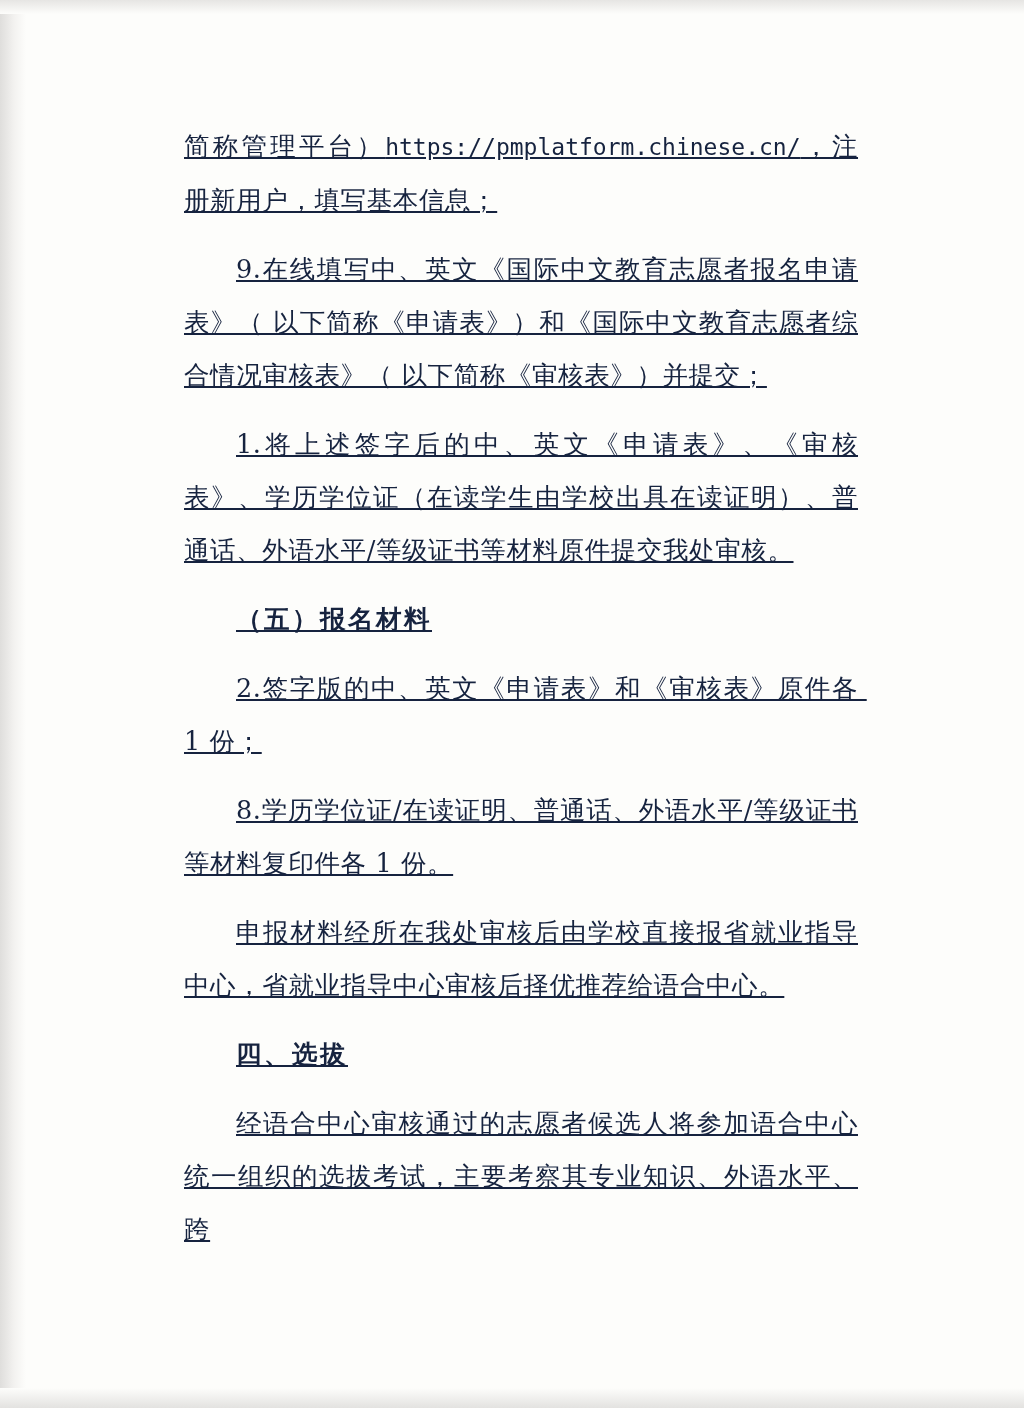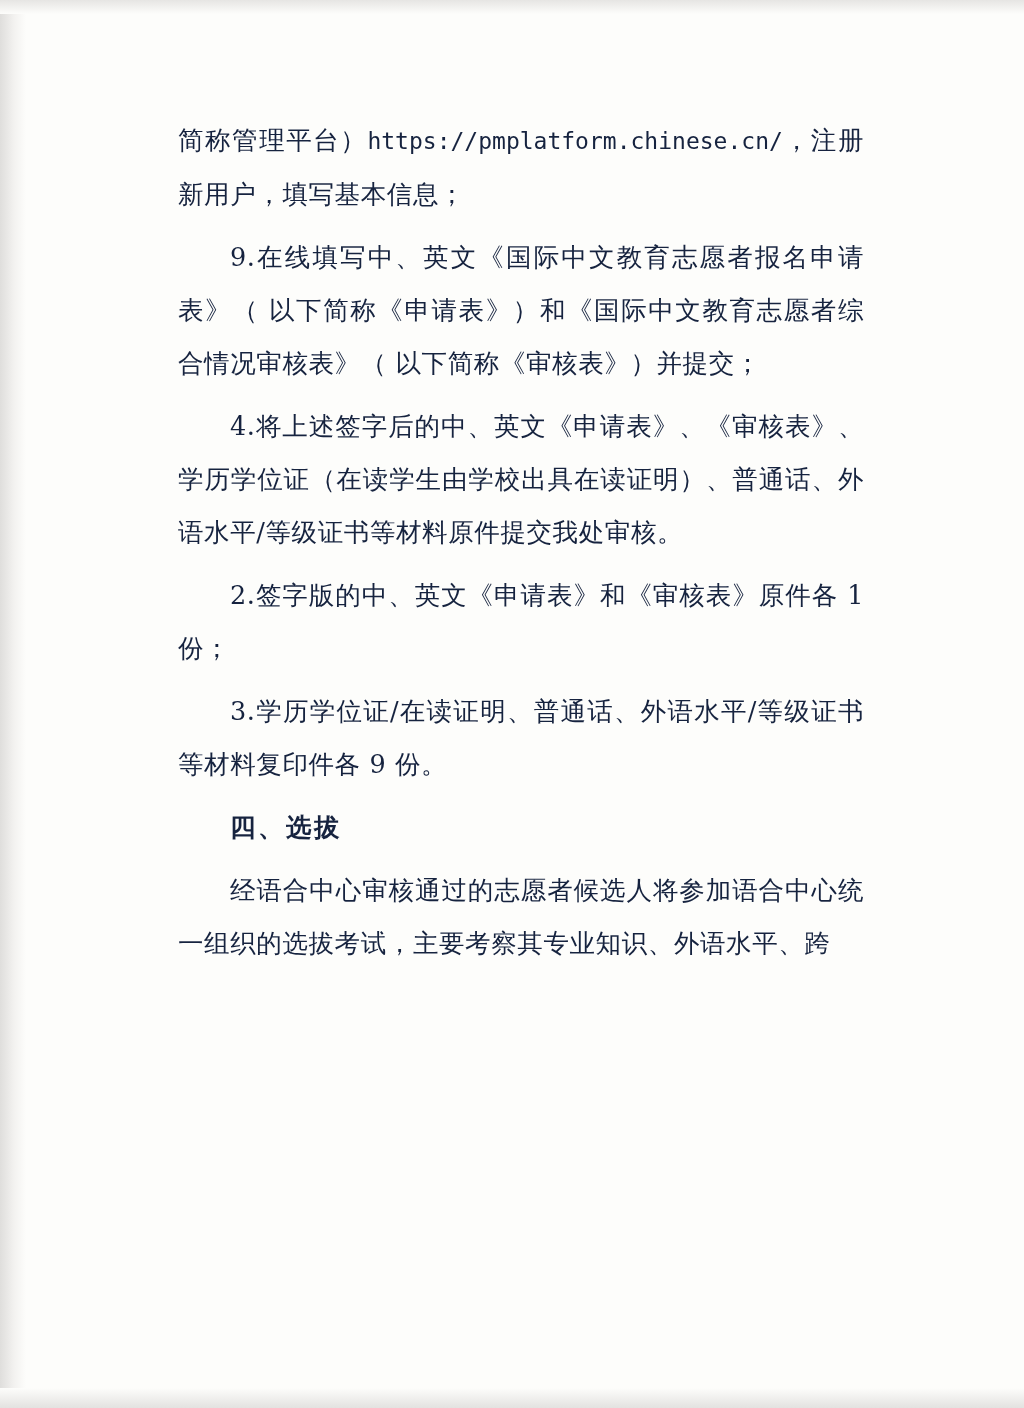--- a/index.html
+++ b/index.html
@@ -42,28 +42,29 @@
     background: linear-gradient(to top, #e3e2e0 0%, #fdfdfb 100%);
     pointer-events: none;
   }
   .content {
     position: absolute;
     left: 168px;
     top: 104px;
     width: 706px;
   }
   p {
-    margin: 10px;
+    margin: 16px;
     color: #16233f;
     font-size: 25.5px;
     line-height: 53px;
     letter-spacing: 0.6px;
     text-align: justify;
     text-justify: inter-ideograph;
     white-space: pre-wrap;
+    text-decoration: underline;
   }
   p.indent {
     text-indent: 52px;
   }
   p.heading {
     font-weight: bold;
     text-indent: 52px;
     letter-spacing: 2.5px;
   }
   .mono {
@@ -76,19 +77,21 @@
 <body>
 
 <div class="page">
   <div class="scan-edge-left"></div>
   <div class="scan-edge-top"></div>
   <div class="scan-edge-bottom"></div>
 
   <div class="content">
     <p class="">简称管理平台）<span class="mono">https://pmplatform.chinese.cn/</span>，注册新用户，填写基本信息；</p>
     <p class="indent">9.在线填写中、英文《国际中文教育志愿者报名申请表》（ 以下简称《申请表》）和《国际中文教育志愿者综合情况审核表》（ 以下简称《审核表》）并提交；</p>
-    <p class="indent">4.将上述签字后的中、英文《申请表》、《审核表》、学历学位证（在读学生由学校出具在读证明）、普通话、外语水平/等级证书等材料原件提交我处审核。</p>
+    <p class="indent">1.将上述签字后的中、英文《申请表》、《审核表》、学历学位证（在读学生由学校出具在读证明）、普通话、外语水平/等级证书等材料原件提交我处审核。</p>
+    <p class="heading">（五）报名材料</p>
     <p class="indent">2.签字版的中、英文《申请表》和《审核表》原件各 1 份；</p>
-    <p class="indent">3.学历学位证/在读证明、普通话、外语水平/等级证书等材料复印件各 9 份。</p>
+    <p class="indent">8.学历学位证/在读证明、普通话、外语水平/等级证书等材料复印件各 1 份。</p>
+    <p class="indent">申报材料经所在我处审核后由学校直接报省就业指导中心，省就业指导中心审核后择优推荐给语合中心。</p>
     <p class="heading">四、选拔</p>
     <p class="indent">经语合中心审核通过的志愿者候选人将参加语合中心统一组织的选拔考试，主要考察其专业知识、外语水平、跨</p>
   </div>
 </div>
 
 </body></html>

